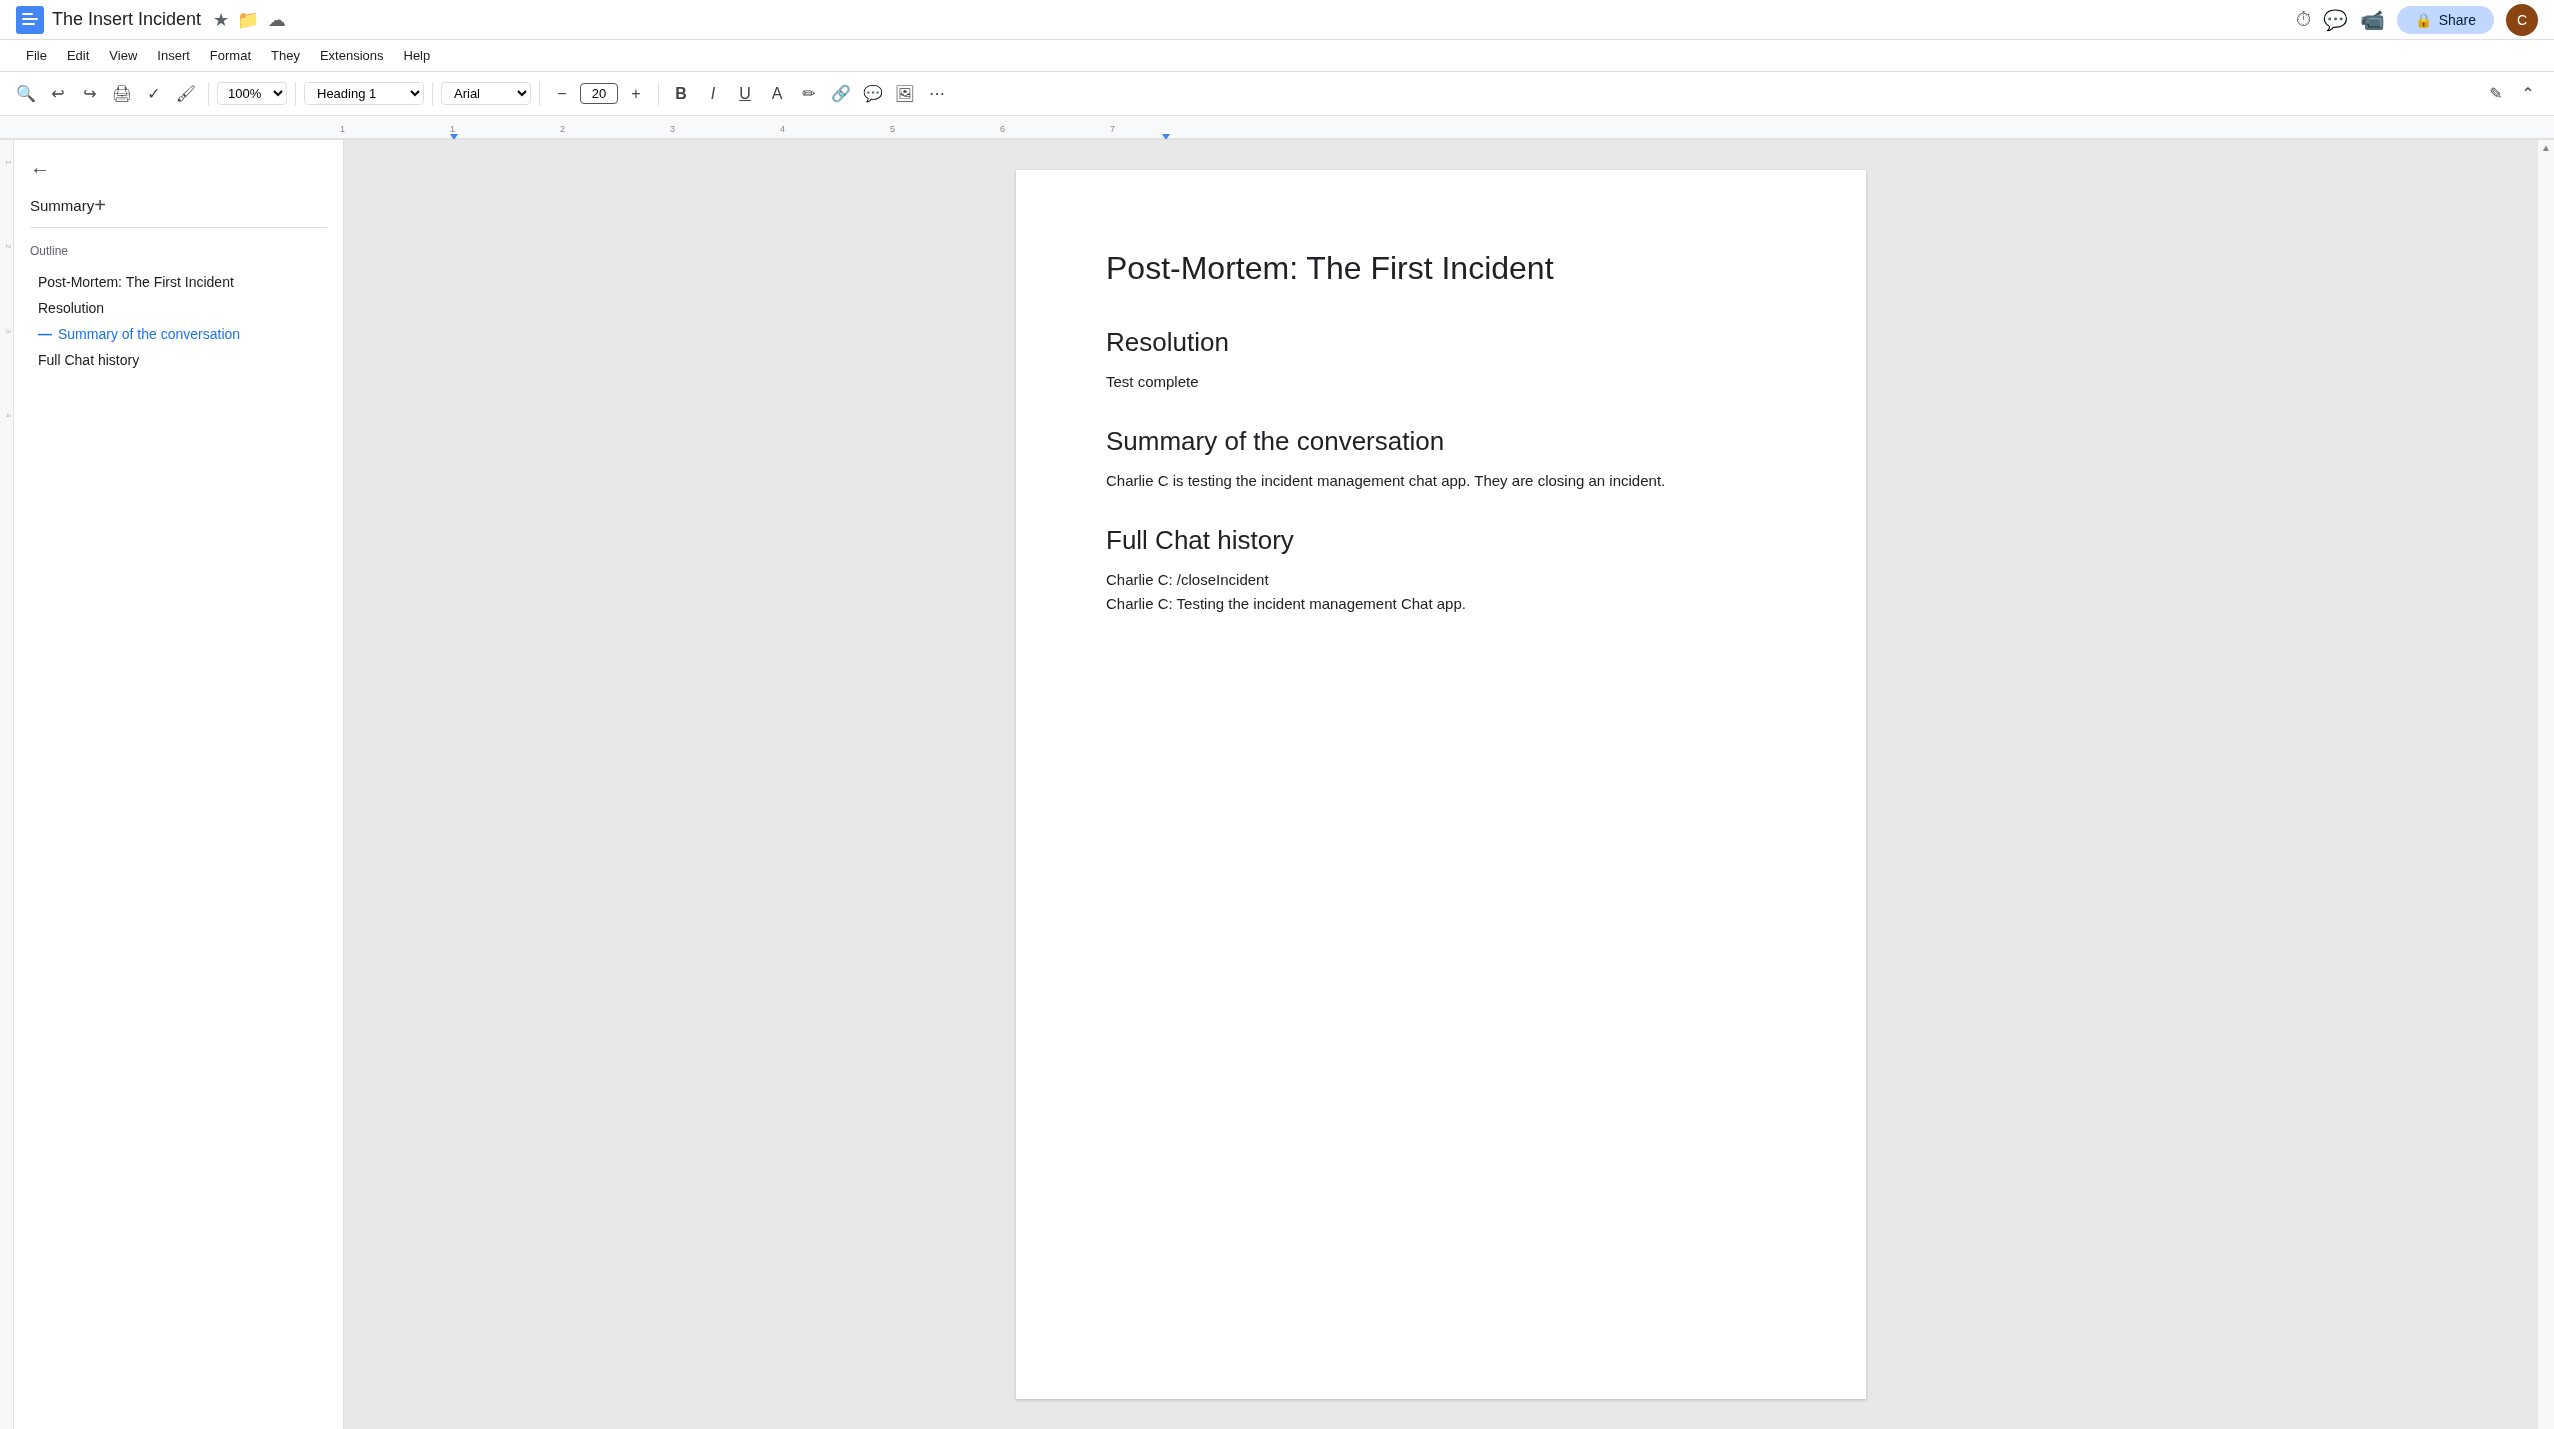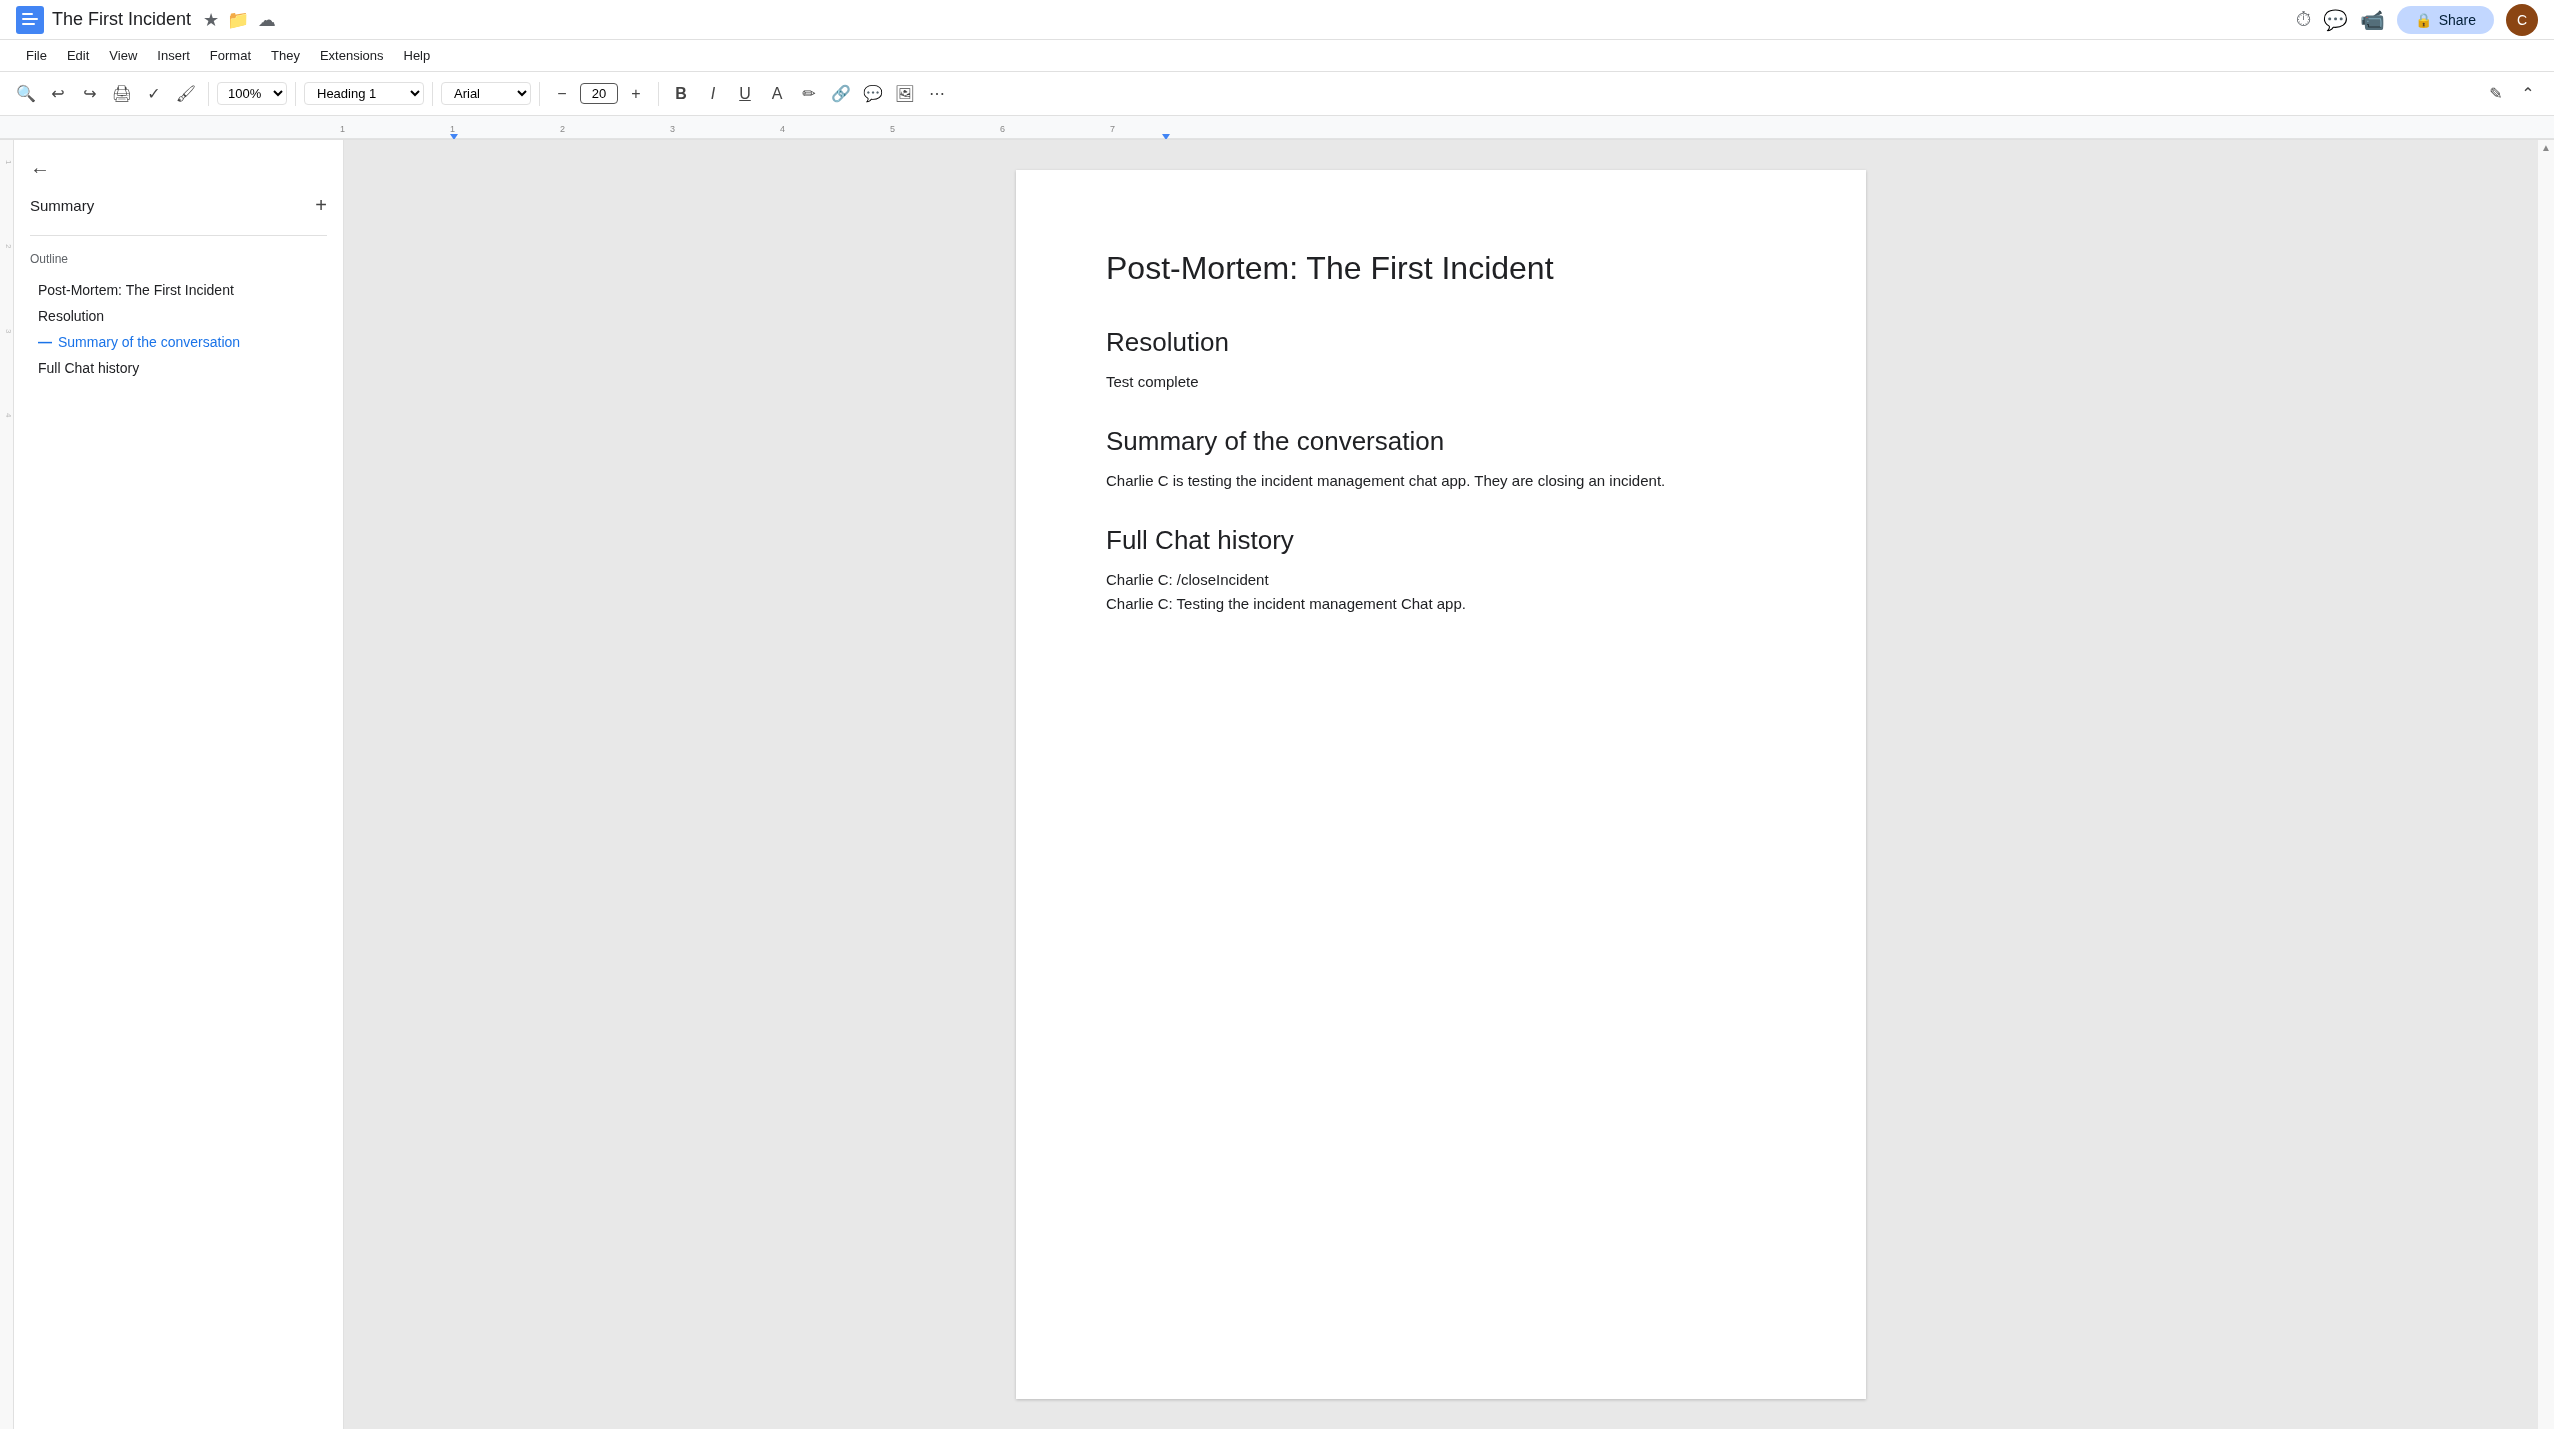--- a/index.html
+++ b/index.html
@@ -163,22 +163,21 @@
       display: flex;
       align-items: center;
       margin-bottom: 16px;
       cursor: pointer;
       color: #444;
     }
     .sidebar-back-arrow { font-size: 20px; }
     .sidebar-summary-row {
       display: flex;
       align-items: center;
-      justify-content: space-between;
-      margin-bottom: 20px;
+      margin-bottom: 12px;
     }
     .sidebar-summary-label {
       font-size: 15px;
       color: #202124;
       font-weight: 400;
     }
     .sidebar-add-btn {
       background: none;
       border: none;
       cursor: pointer;
@@ -262,21 +261,21 @@
 
 <div class="title-bar">
   <div class="app-icon">
     <svg width="28" height="28" viewBox="0 0 28 28">
       <rect width="28" height="28" rx="3" fill="#4285F4"></rect>
       <rect x="6" y="7" width="11" height="2" rx="1" fill="white"></rect>
       <rect x="6" y="12" width="16" height="2" rx="1" fill="white"></rect>
       <rect x="6" y="17" width="13" height="2" rx="1" fill="white"></rect>
     </svg>
   </div>
-  <span class="doc-title">The First Incident</span>
+  <span class="doc-title">The Insert Incident</span>
   <div class="title-icons">
     <span class="title-icon">★</span>
     <span class="title-icon">📁</span>
     <span class="title-icon">☁</span>
   </div>
   <div class="spacer"></div>
   <div class="title-bar-right">
     <span class="history-icon">⏱</span>
     <span class="comments-icon">💬</span>
     <span class="meet-icon">📹</span>

